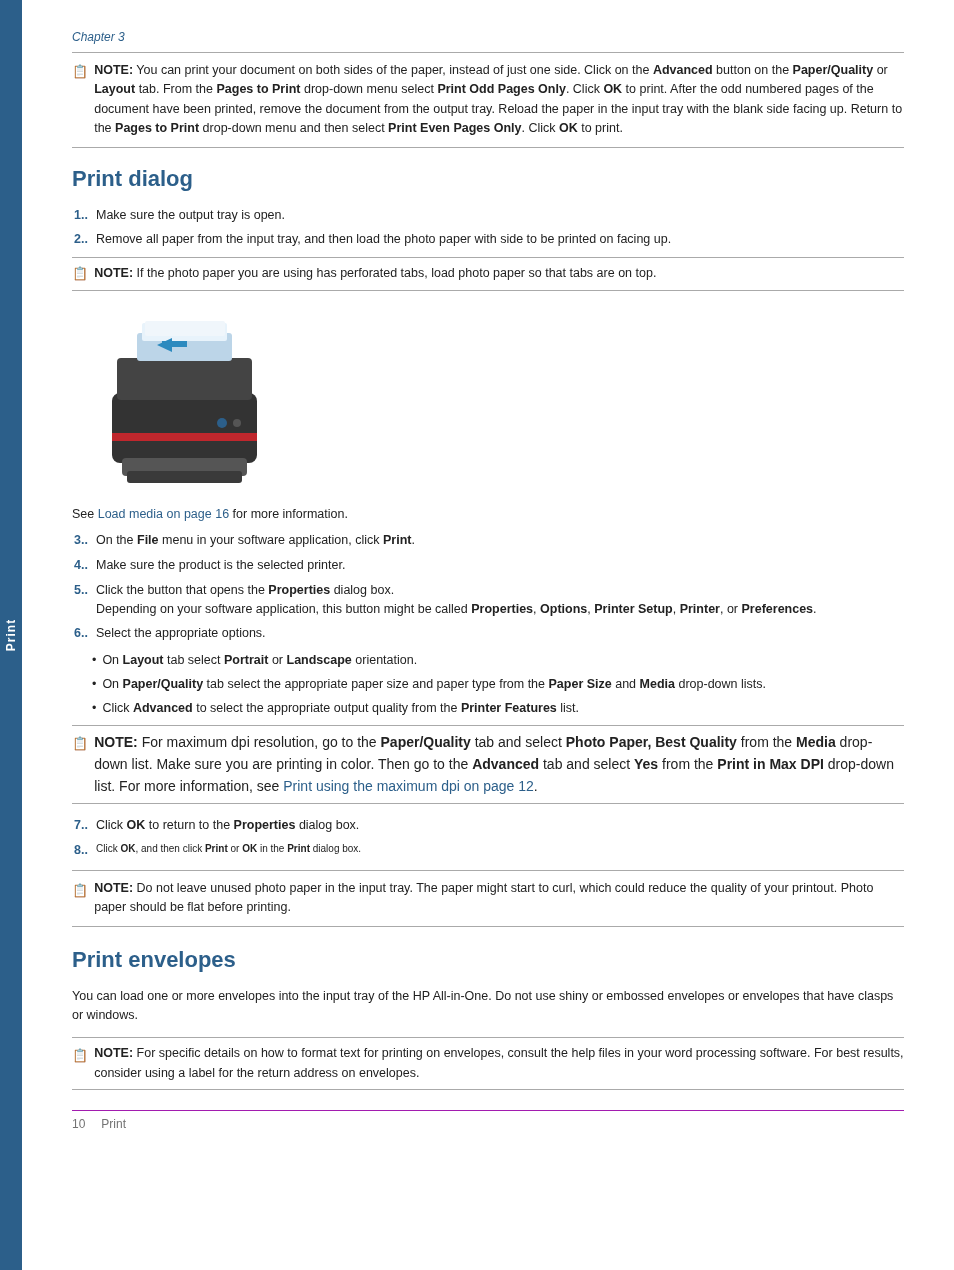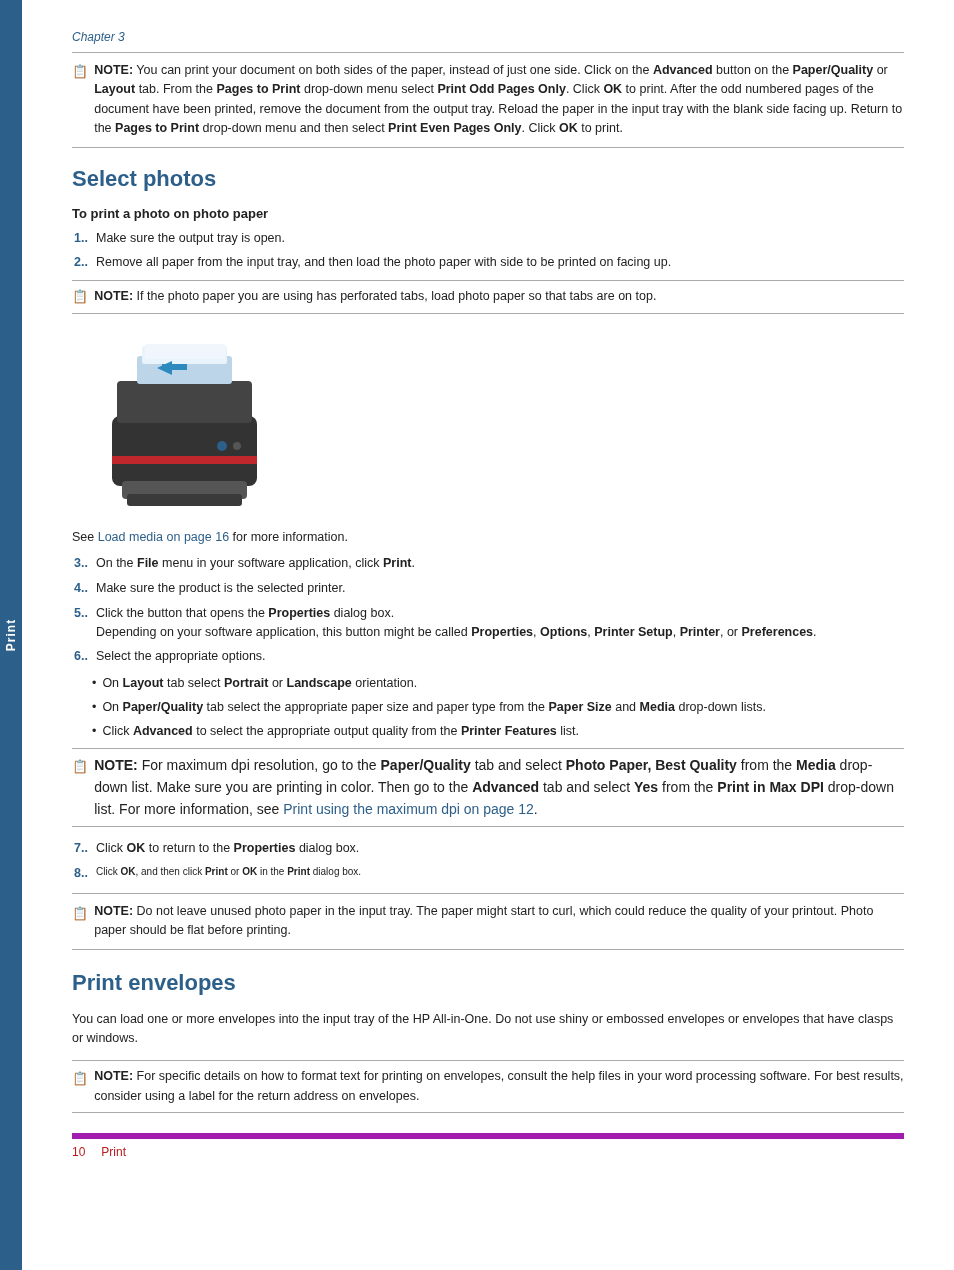--- a/index.html
+++ b/index.html
@@ -145,27 +145,27 @@
     
     .bottom-note {
       border-top: 1px solid #aaa;
       border-bottom: 1px solid #aaa;
       padding: 8px 0;
       margin: 10px 0 20px 0;
     }
 
     
     .page-footer {
-      border-top: 6px solid #a21caf;
+      border-top: 1px solid #a21caf;
       padding-top: 6px;
       margin-top: 20px;
       font-size: 12px;
       display: flex;
       gap: 16px;
-      color: #b91c1c;
+      color: #737373;
     }
 
     
     .note-row {
       display: flex;
       align-items: flex-start;
       gap: 6px;
       font-size: 12.5px;
       line-height: 1.5;
     }
@@ -196,23 +196,22 @@
         <span style="font-size:12.5px; line-height:1.55;">
           <b>NOTE:</b>   You can print your document on both sides of the paper, instead of just one side. Click on the
           <b>Advanced</b> button on the <b>Paper/Quality</b> or <b>Layout</b> tab. From the <b>Pages to Print</b> drop-down menu select <b>Print
           Odd Pages Only</b>. Click <b>OK</b> to print. After the odd numbered pages of the document have been printed, remove
           the document from the output tray. Reload the paper in the input tray with the blank side facing up. Return to
           the <b>Pages to Print</b> drop-down menu and then select <b>Print Even Pages Only</b>. Click <b>OK</b> to print.
         </span>
       </div>
     </div>
 
-    <h2 class="section-heading">Select photos</h2>
-
-    <div class="subsection-heading">To print a photo on photo paper</div>
+    <h2 class="section-heading">Print dialog</h2>
+
 
     <ol class="steps-list">
       <li>
         <span class="step-num" style="color:#2c5f8a; font-weight:bold; min-width:16px;">1.</span>
         <span>Make sure the output tray is open.</span>
       </li>
       <li>
         <span class="step-num" style="color:#2c5f8a; font-weight:bold; min-width:16px;">2.</span>
         <span>Remove all paper from the input tray, and then load the photo paper with side to be printed on facing up.</span>
       </li>

